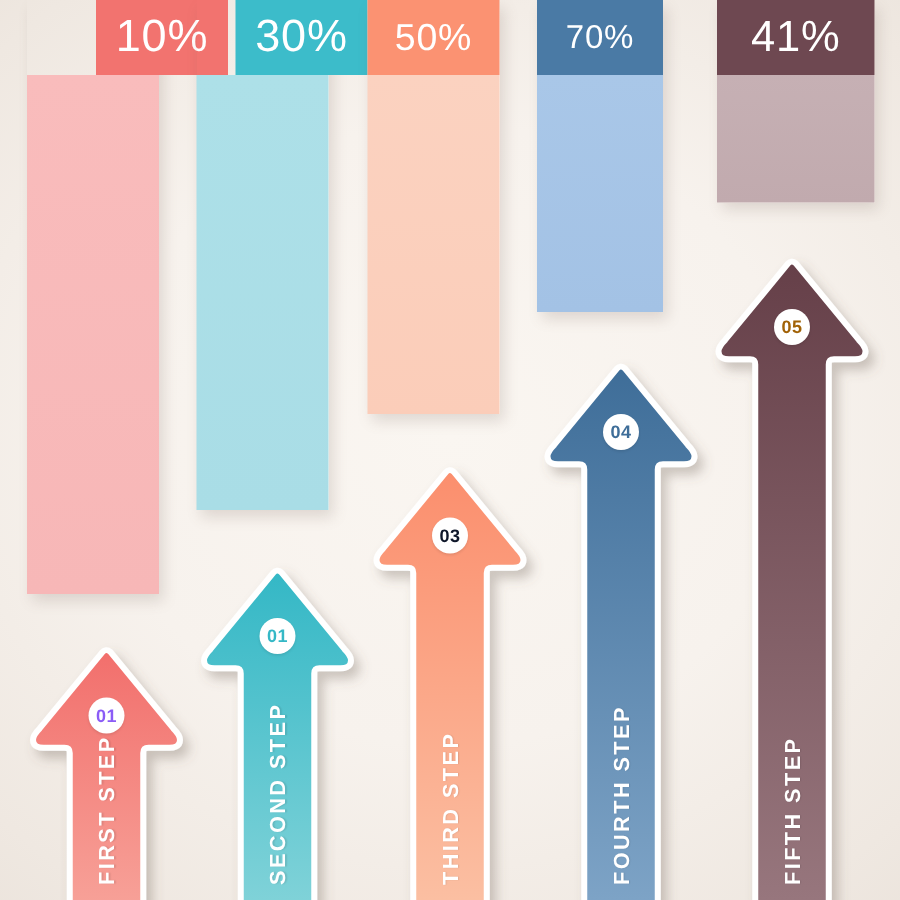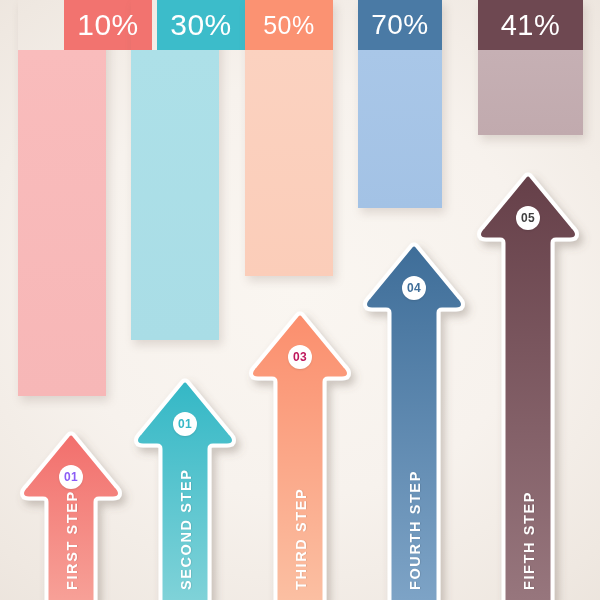--- a/index.html
+++ b/index.html
@@ -72,21 +72,21 @@
       </div>
       <div class="bar-body" style="top: 50px; height: 290px; background: linear-gradient(rgb(173, 224, 232) 0%, rgb(169, 221, 230) 100%);"></div>
     </div>
     <div class="bar" style="left: 245px; top: 0px; width: 88px; height: 276px;">
       <div class="bar-head" style="height: 50px; background: rgb(251, 146, 114); font-size: 25px;">
         <span>50%</span>
       </div>
       <div class="bar-body" style="top: 50px; height: 226px; background: linear-gradient(rgb(251, 210, 192) 0%, rgb(251, 205, 185) 100%);"></div>
     </div>
     <div class="bar" style="left: 358px; top: 0px; width: 84px; height: 208px;">
-      <div class="bar-head" style="height: 50px; background: rgb(74, 122, 165); font-size: 28px;">
+      <div class="bar-head" style="height: 50px; background: rgb(74, 122, 165); font-size: 22px;">
         <span>70%</span>
       </div>
       <div class="bar-body" style="top: 50px; height: 158px; background: linear-gradient(rgb(169, 199, 232) 0%, rgb(163, 194, 229) 100%);"></div>
     </div>
     <div class="bar" style="left: 478px; top: 0px; width: 105px; height: 135px;">
       <div class="bar-head" style="height: 50px; background: rgb(110, 72, 81); font-size: 29px;">
         <span>41%</span>
       </div>
       <div class="bar-body" style="top: 50px; height: 85px; background: linear-gradient(rgb(198, 176, 180) 0%, rgb(193, 170, 174) 100%);"></div>
     </div>
@@ -135,21 +135,21 @@
             <stop offset="0%" stop-color="#fb8f6e"></stop>
             <stop offset="100%" stop-color="#fbbfa2"></stop>
           </linearGradient>
           <filter id="as2" x="-50%" y="-20%" width="220%" height="160%">
             <feDropShadow dx="4" dy="5" stdDeviation="4" flood-color="#6a5a50" flood-opacity="0.33"></feDropShadow>
           </filter>
         </defs>
         <path d="M 63 14 L 105 65 Q 112 72 105 72 L 91 72 Q 84 72 84 79 L 84 297 L 42 297 L 42 79 Q 42 72 35 72 L 21 72 Q 14 72 21 65 Z" fill="none" stroke="#ffffff" stroke-width="11" stroke-linejoin="round" stroke-linecap="round" filter="url(#as2)"></path>
         <path d="M 63 14 L 105 65 Q 112 72 105 72 L 91 72 Q 84 72 84 79 L 84 297 L 42 297 L 42 79 Q 42 72 35 72 L 21 72 Q 14 72 21 65 Z" fill="url(#ag2)" stroke="url(#ag2)" stroke-width="3" stroke-linejoin="round"></path>
       </svg>
-      <div class="badge" style="width: 24px; height: 24px; left: 51px; top: 42px; color: #be185d;">
+      <div class="badge" style="width: 24px; height: 24px; left: 51px; top: 42px; color: #0f172a;">
         <span>03</span>
       </div>
       <div class="steplabel" style="left: 56px; top: 287px;">THIRD STEP</div>
     </div>
     <div class="arrow" style="left: 351px; top: 234px; width: 126px; height: 366px; text-align: center;">
       <svg width="126" height="366" viewBox="0 0 126 366">
         <defs>
           <linearGradient id="ag3" x1="0" y1="0" x2="0" y2="1">
             <stop offset="0%" stop-color="#3f6e99"></stop>
             <stop offset="100%" stop-color="#7da3c6"></stop>
@@ -173,18 +173,18 @@
             <stop offset="0%" stop-color="#664049"></stop>
             <stop offset="100%" stop-color="#97767d"></stop>
           </linearGradient>
           <filter id="as4" x="-50%" y="-20%" width="220%" height="160%">
             <feDropShadow dx="4" dy="5" stdDeviation="4" flood-color="#6a5a50" flood-opacity="0.33"></feDropShadow>
           </filter>
         </defs>
         <path d="M 63 14 L 105 65 Q 112 72 105 72 L 91 72 Q 84 72 84 79 L 84 436 L 42 436 L 42 79 Q 42 72 35 72 L 21 72 Q 14 72 21 65 Z" fill="none" stroke="#ffffff" stroke-width="11" stroke-linejoin="round" stroke-linecap="round" filter="url(#as4)"></path>
         <path d="M 63 14 L 105 65 Q 112 72 105 72 L 91 72 Q 84 72 84 79 L 84 436 L 42 436 L 42 79 Q 42 72 35 72 L 21 72 Q 14 72 21 65 Z" fill="url(#ag4)" stroke="url(#ag4)" stroke-width="3" stroke-linejoin="round"></path>
       </svg>
-      <div class="badge" style="width: 24px; height: 24px; left: 51px; top: 42px; color: #404040;">
+      <div class="badge" style="width: 24px; height: 24px; left: 51px; top: 42px; color: #a16207;">
         <span>05</span>
       </div>
       <div class="steplabel" style="left: 56px; top: 426px;">FIFTH STEP</div>
     </div>
   </div>
 
 </body></html>

